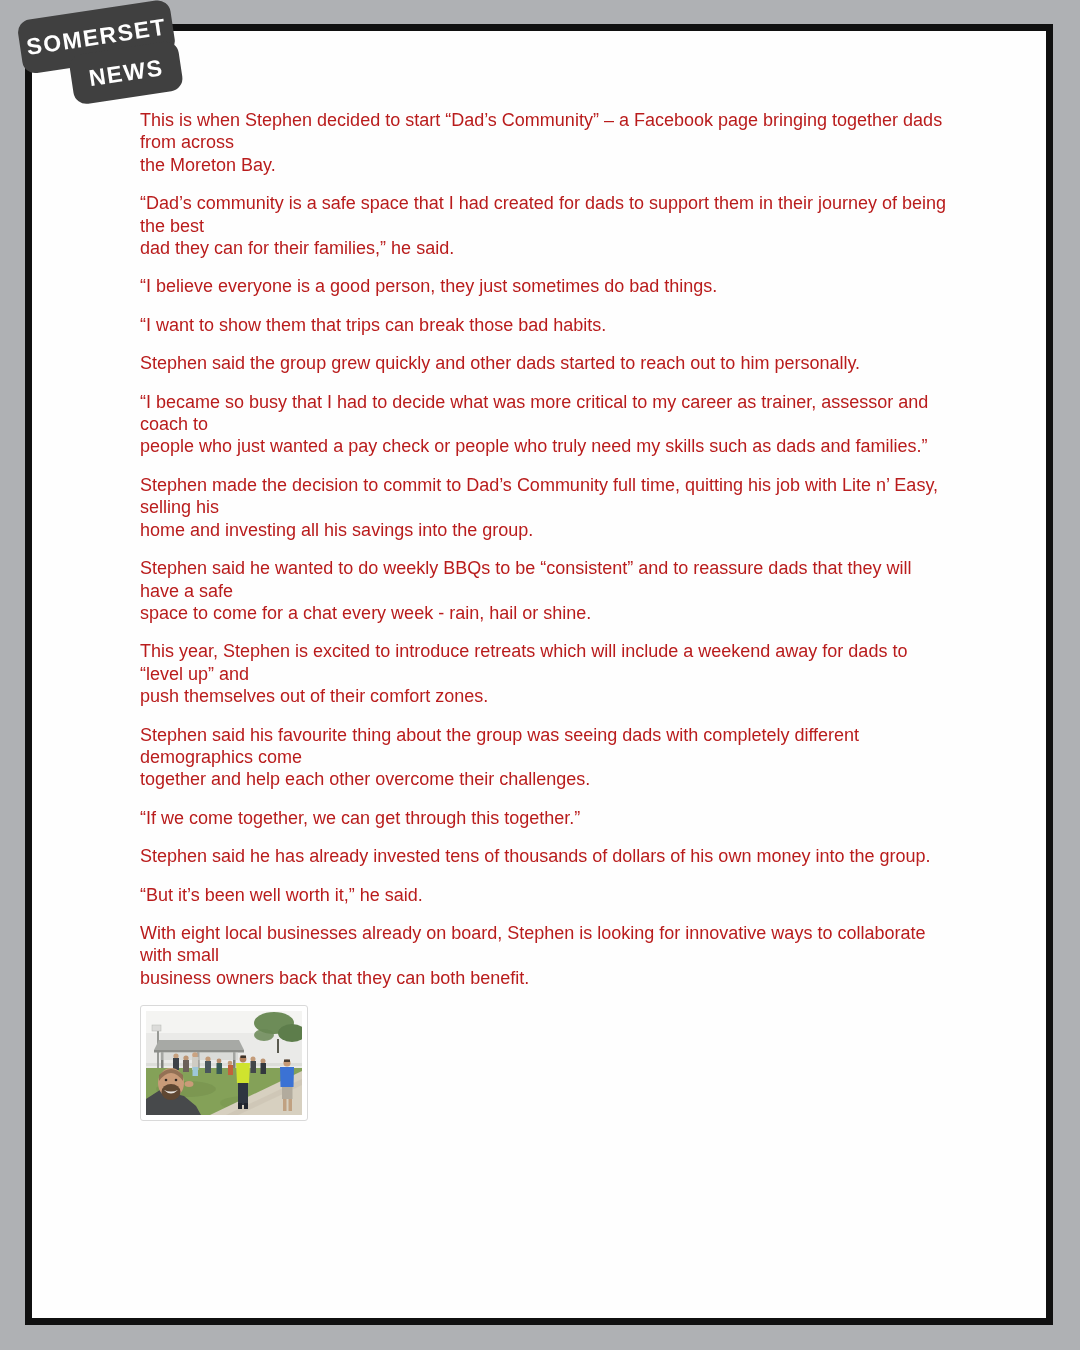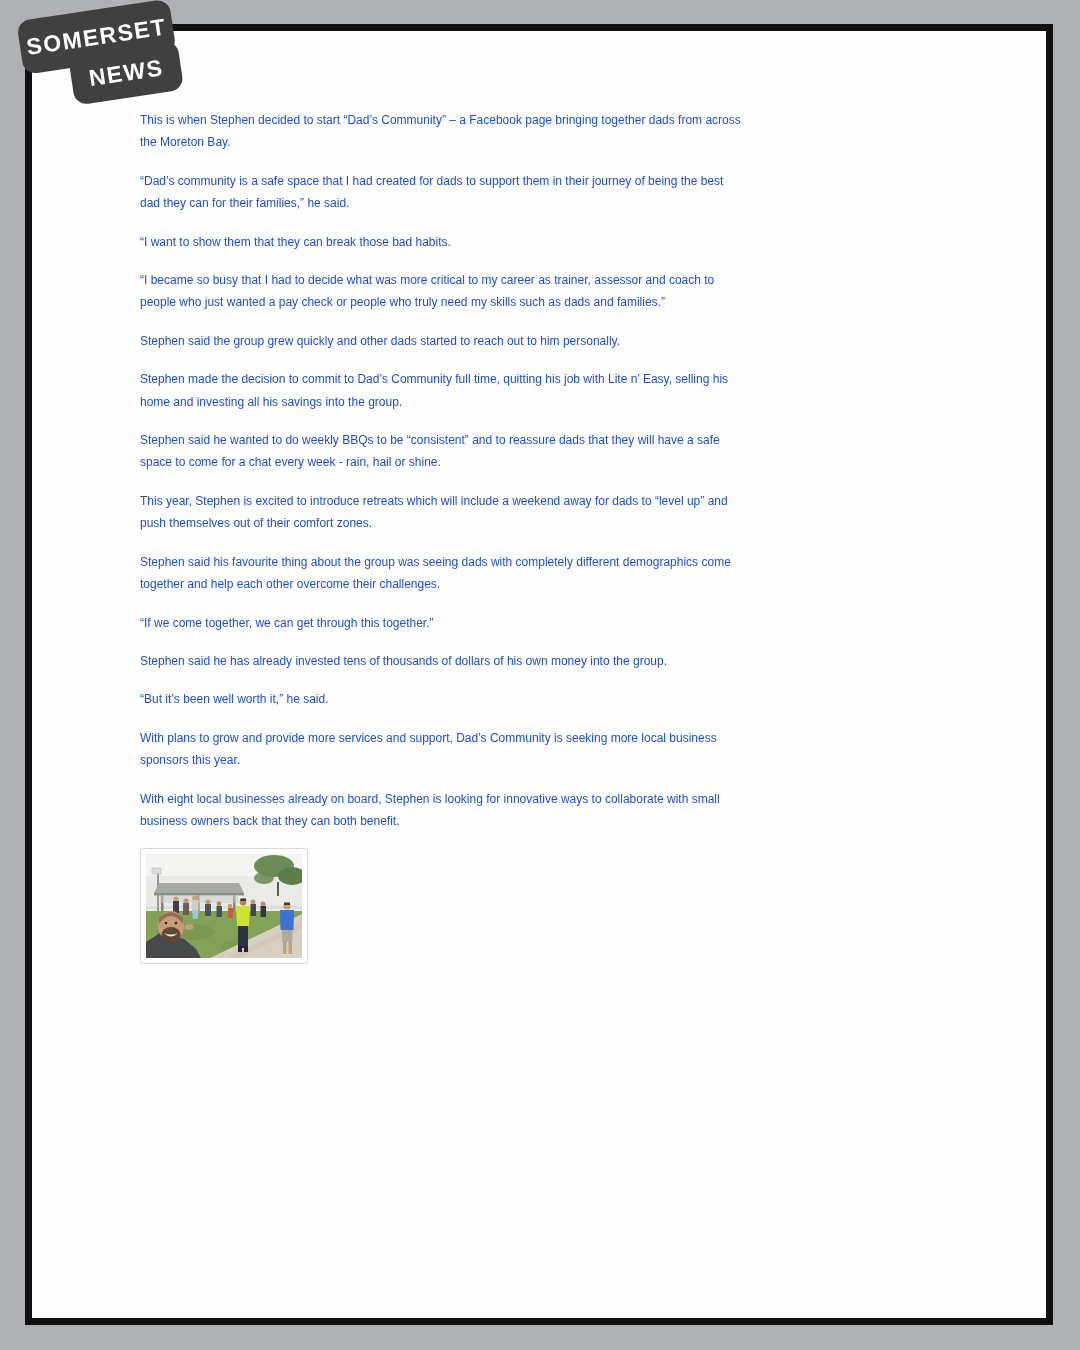--- a/index.html
+++ b/index.html
@@ -25,23 +25,23 @@
     border: 7px solid #101010;
   }
   .content {
     position: absolute;
     left: 108px;
     top: 78px;
     width: 810px;
   }
   .para {
     margin: 0 0 16px 0;
-    font-size: 12px;
+    font-size: 18px;
     line-height: 22.4px;
-    color: #1d4ed8;
+    color: #b91c1c;
     white-space: pre-line;
   }
   
   .badge {
     position: absolute;
     left: 22px;
     top: 18px;
     transform: rotate(-8.5deg);
     transform-origin: 20px 40px;
     z-index: 5;
@@ -81,37 +81,36 @@
 </head>
 <body>
 
 <div class="paper">
   <div class="content">
     <div>
         <p class="para">This is when Stephen decided to start “Dad’s Community” – a Facebook page bringing together dads from across
 the Moreton Bay.</p>
         <p class="para">“Dad’s community is a safe space that I had created for dads to support them in their journey of being the best
 dad they can for their families,” he said.</p>
-        <p class="para">“I want to show them that they can break those bad habits.</p>
+        <p class="para">“I believe everyone is a good person, they just sometimes do bad things.</p>
+        <p class="para">“I want to show them that trips can break those bad habits.</p>
+        <p class="para">Stephen said the group grew quickly and other dads started to reach out to him personally.</p>
         <p class="para">“I became so busy that I had to decide what was more critical to my career as trainer, assessor and coach to
 people who just wanted a pay check or people who truly need my skills such as dads and families.”</p>
-        <p class="para">Stephen said the group grew quickly and other dads started to reach out to him personally.</p>
         <p class="para">Stephen made the decision to commit to Dad’s Community full time, quitting his job with Lite n’ Easy, selling his
 home and investing all his savings into the group.</p>
         <p class="para">Stephen said he wanted to do weekly BBQs to be “consistent” and to reassure dads that they will have a safe
 space to come for a chat every week - rain, hail or shine.</p>
         <p class="para">This year, Stephen is excited to introduce retreats which will include a weekend away for dads to “level up” and
 push themselves out of their comfort zones.</p>
         <p class="para">Stephen said his favourite thing about the group was seeing dads with completely different demographics come
 together and help each other overcome their challenges.</p>
         <p class="para">“If we come together, we can get through this together.”</p>
         <p class="para">Stephen said he has already invested tens of thousands of dollars of his own money into the group.</p>
         <p class="para">“But it’s been well worth it,” he said.</p>
-        <p class="para">With plans to grow and provide more services and support, Dad’s Community is seeking more local business
-sponsors this year.</p>
         <p class="para">With eight local businesses already on board, Stephen is looking for innovative ways to collaborate with small
 business owners back that they can both benefit.</p>
       </div>
 
     <figure class="photo-frame" style="margin-left:0" aria-label="Selfie of a bearded man in front of a group of dads gathered on grass near a park shelter, including a man in a hi-vis shirt and a man in a blue shirt">
       <svg width="156" height="104" viewBox="0 0 156 104">
         <defs>
           <filter id="soft" x="-5%" y="-5%" width="110%" height="110%">
             <feGaussianBlur stdDeviation="0.55"></feGaussianBlur>
           </filter>

